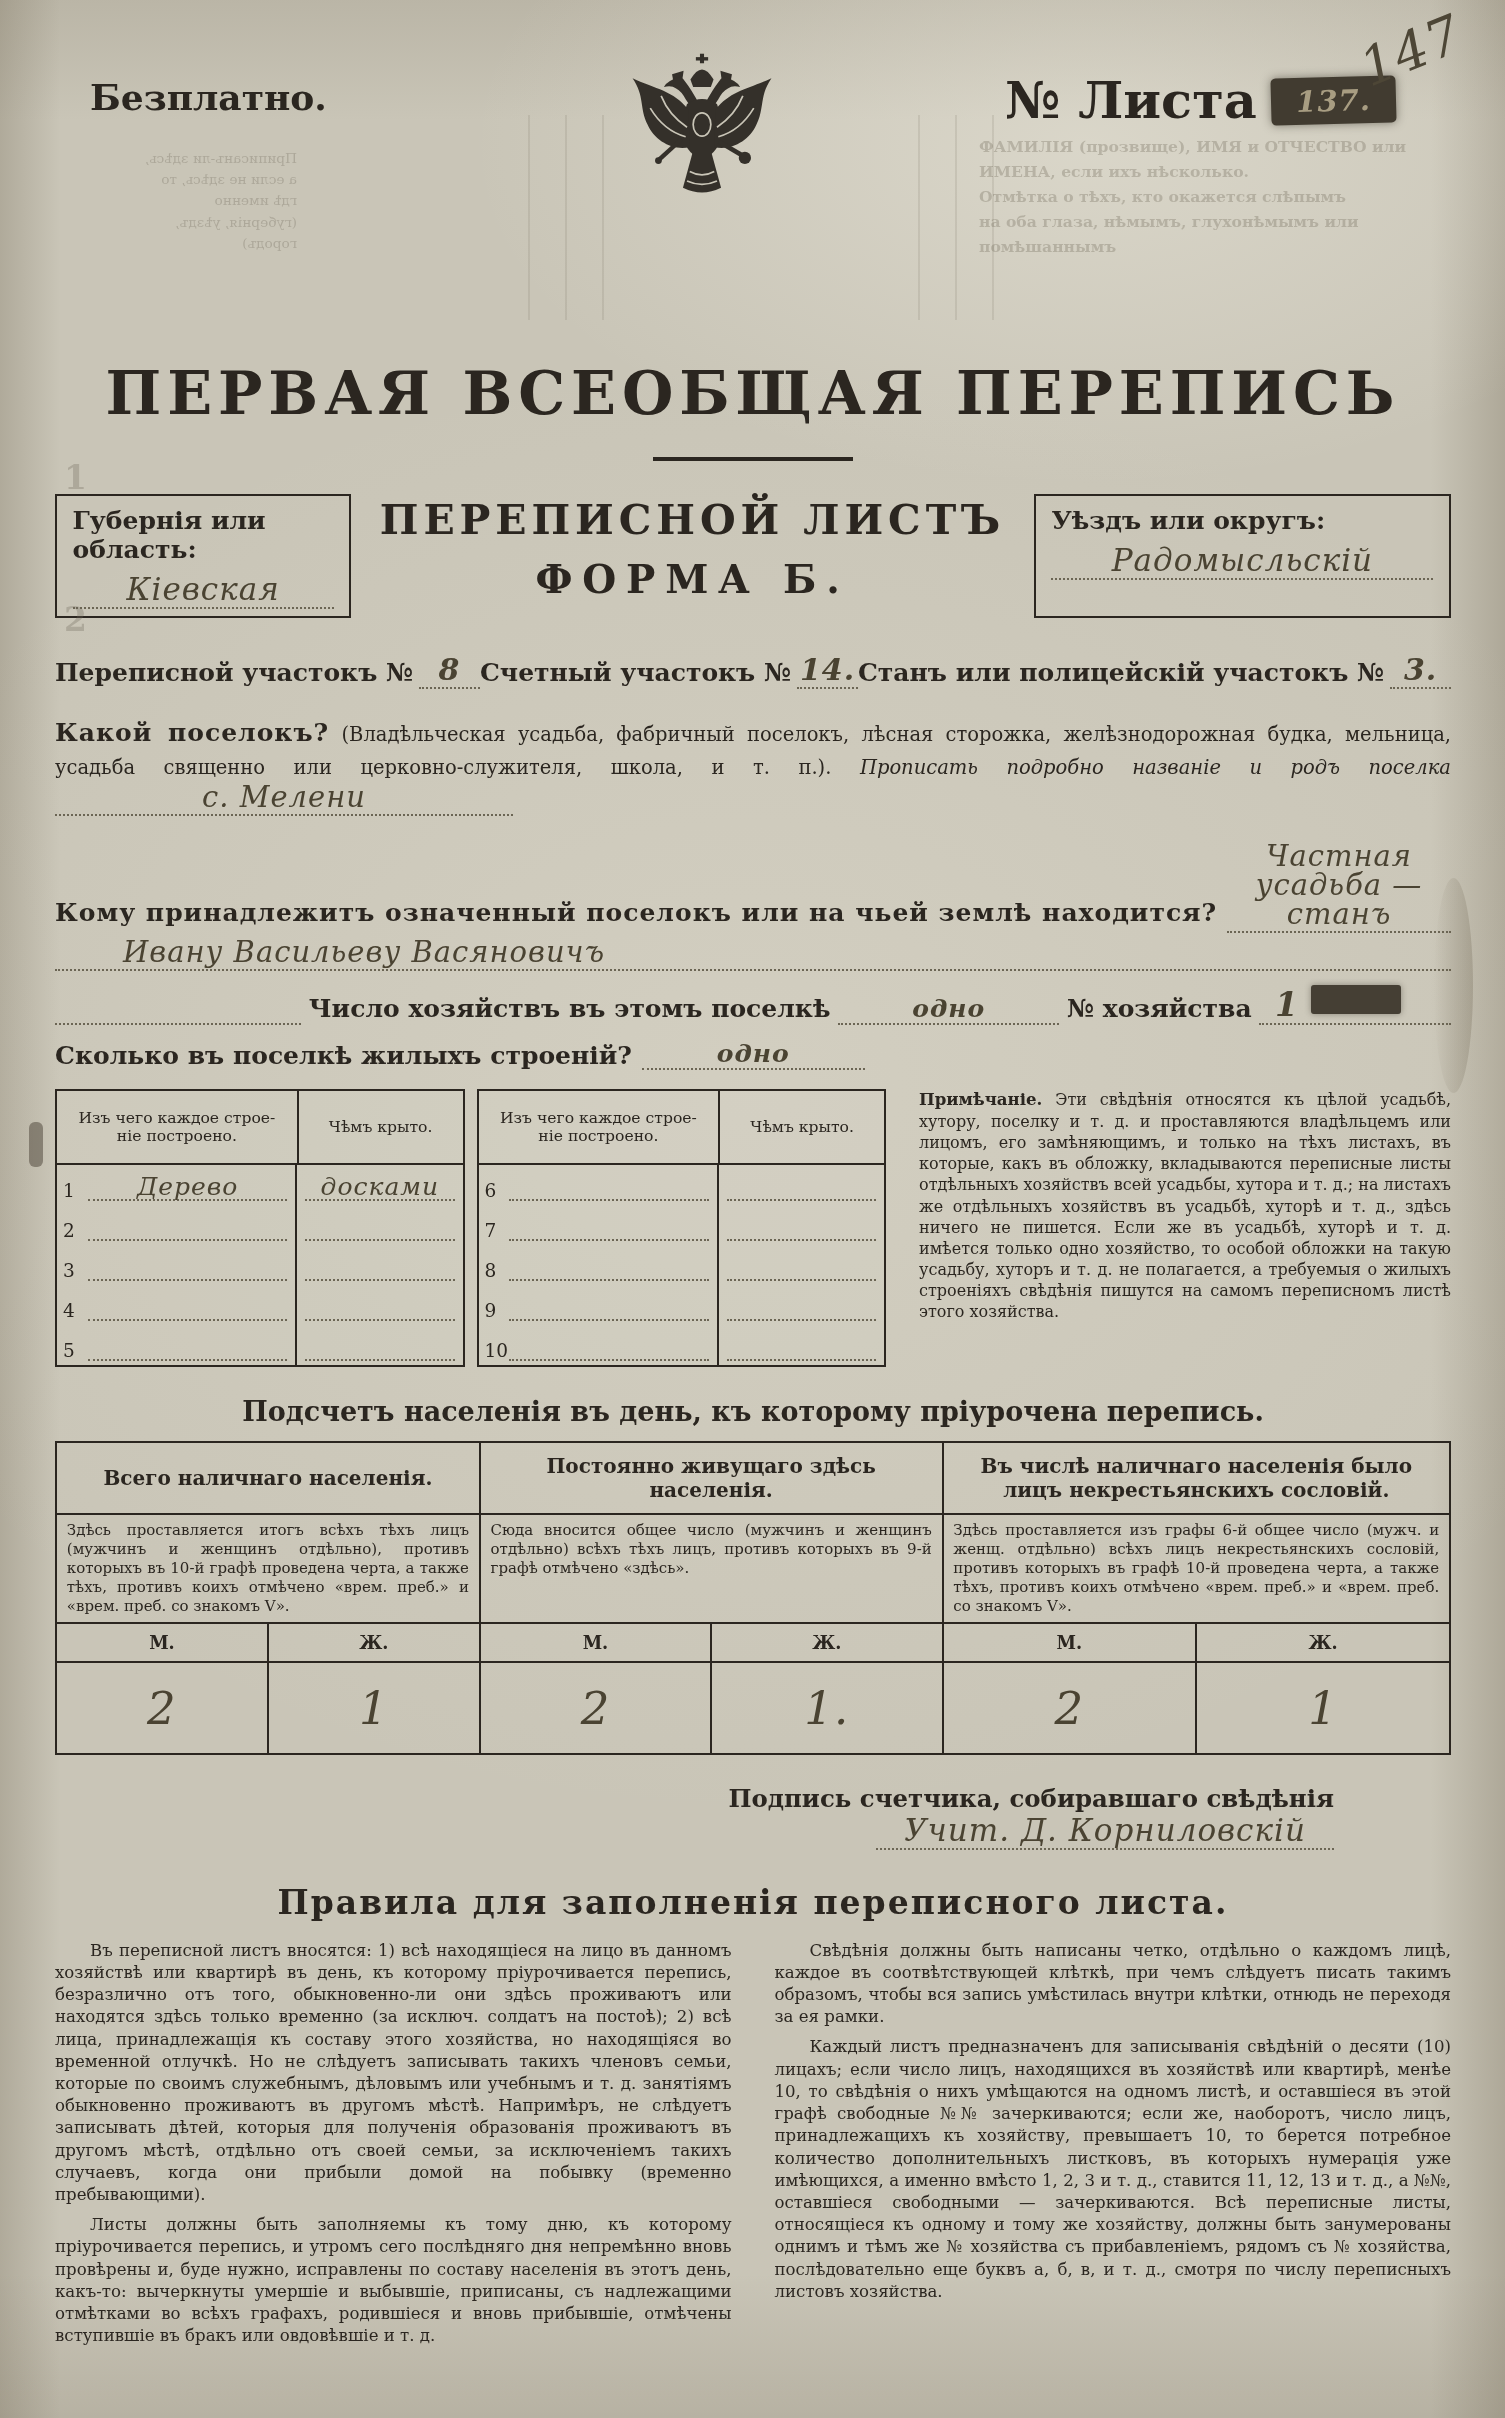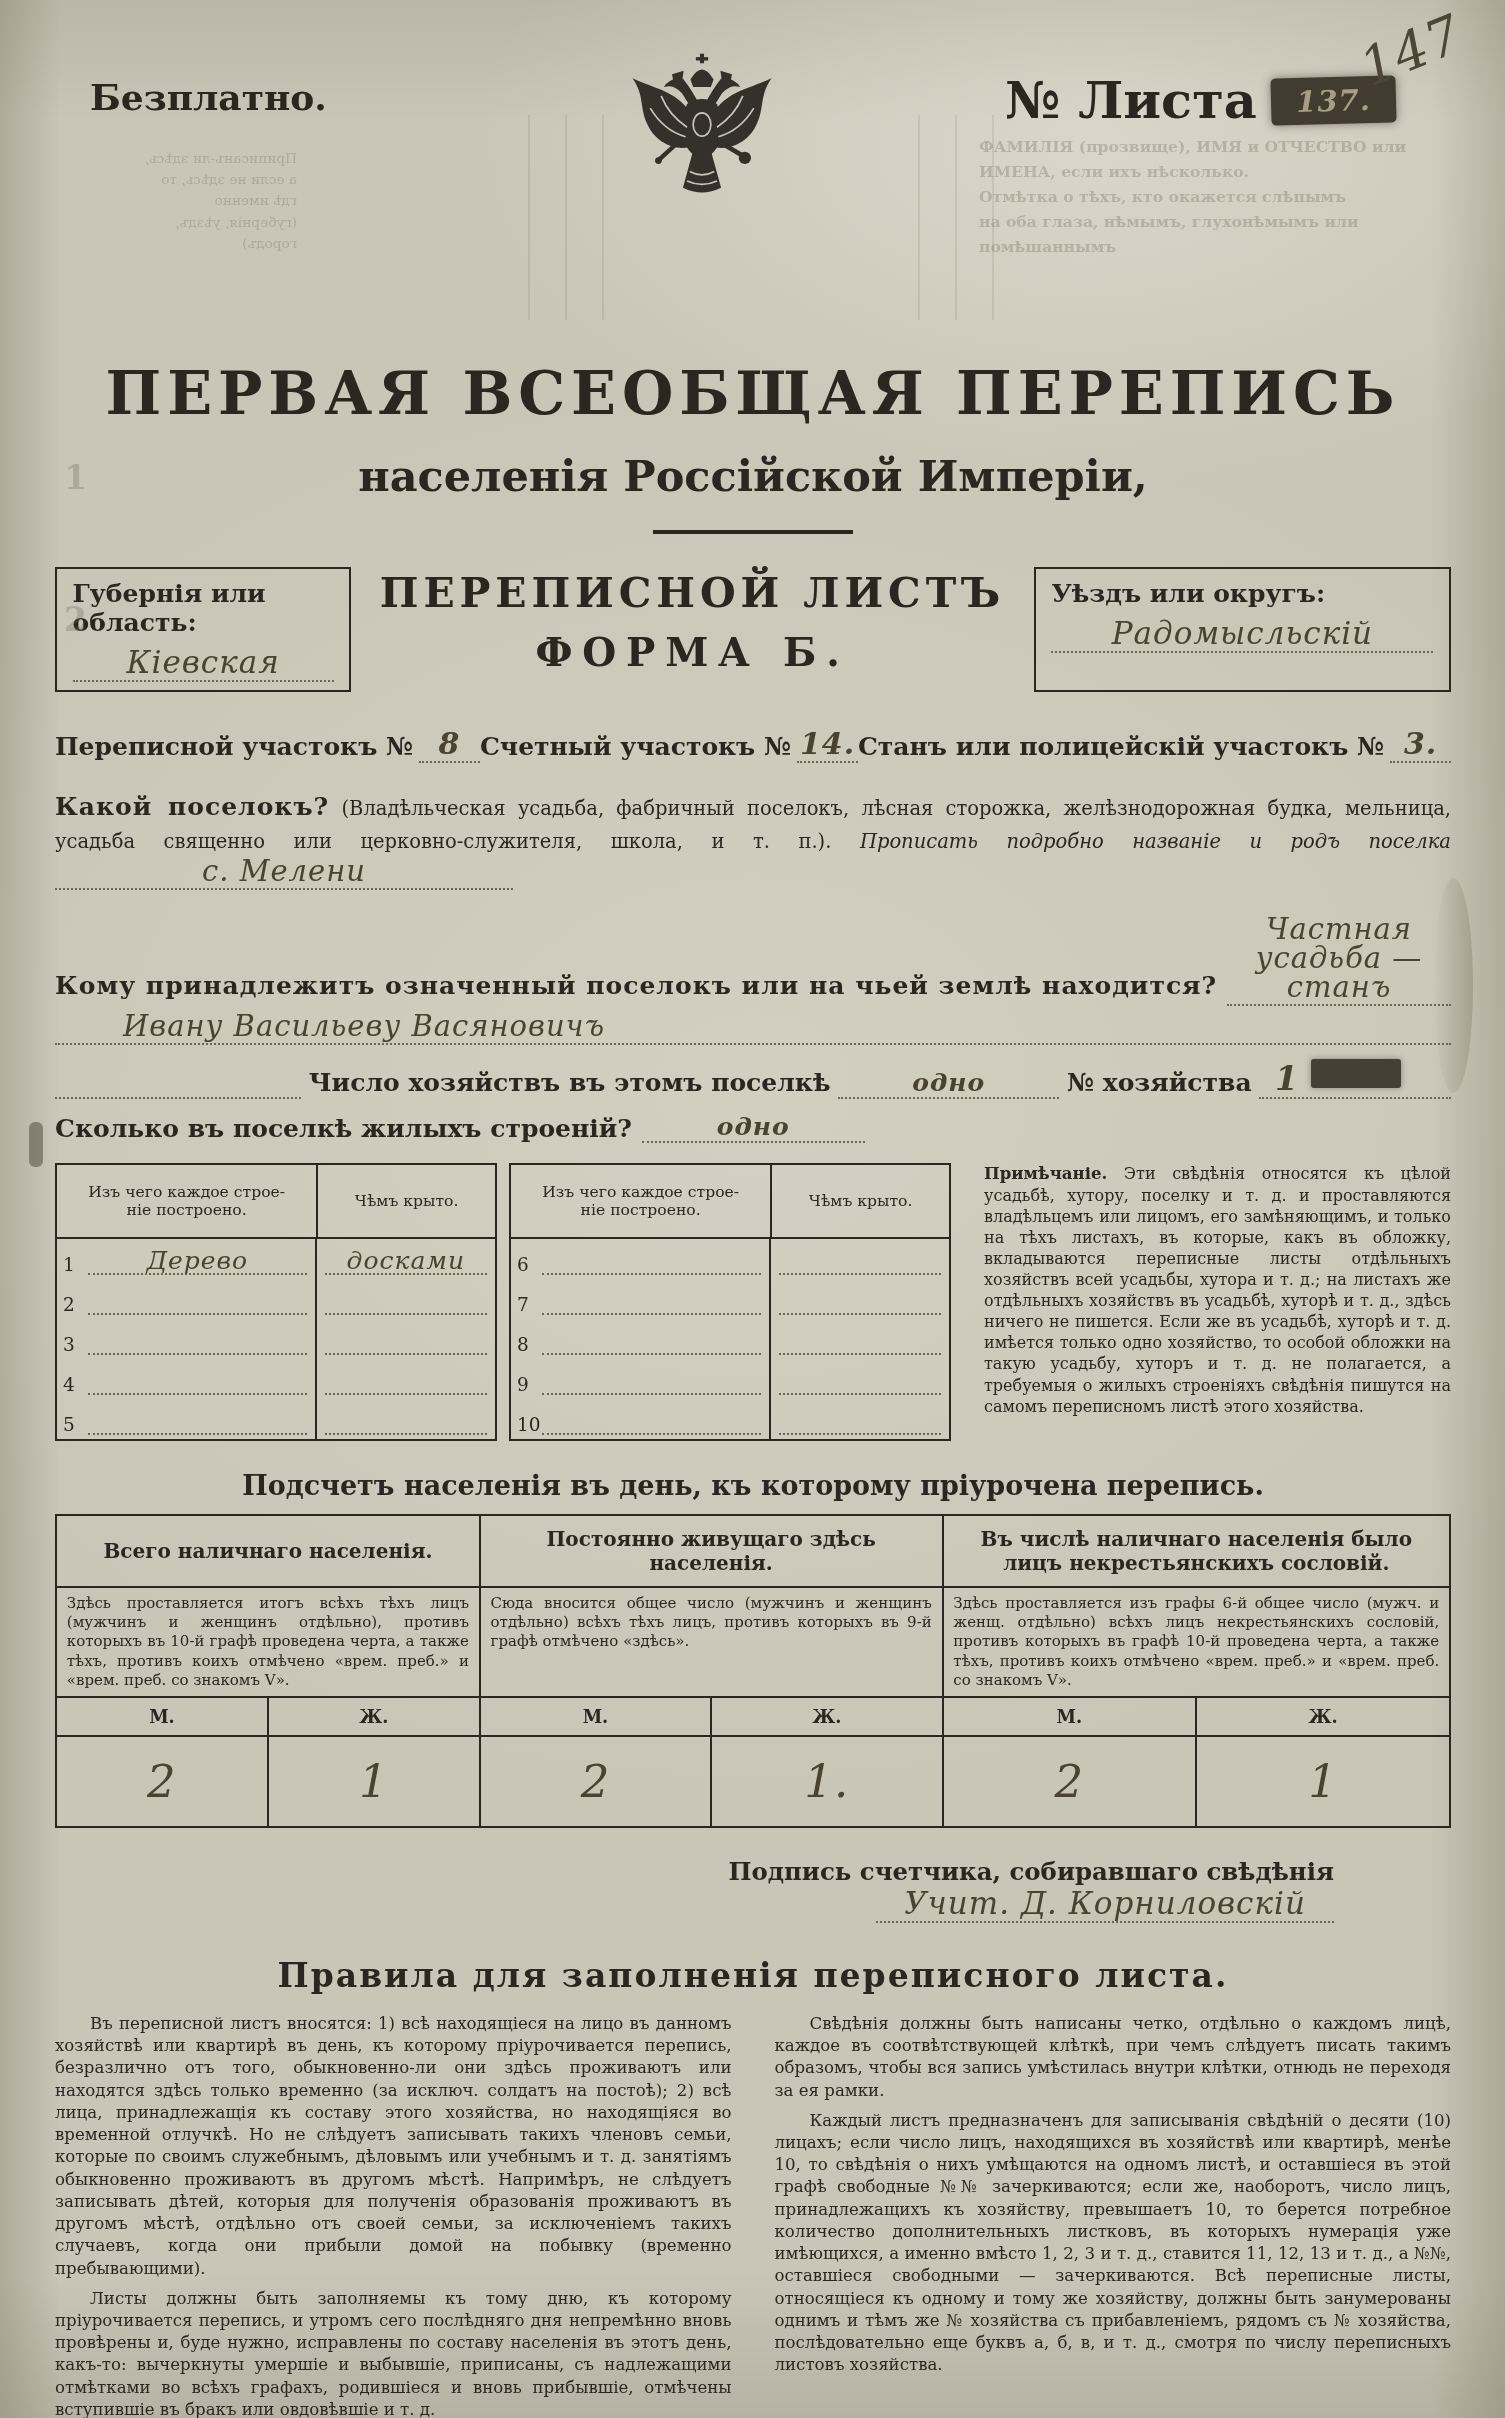--- a/index.html
+++ b/index.html
@@ -98,21 +98,21 @@
   .owner-line2{margin-top:5.9px;}
   .owner-line2 .fill{width:100%;text-align:left;padding-left:68px;}
   .hw-big{font-size:30px;}
   .households{margin-top:13.7px;font-size:25px;font-weight:bold;}
   .households .lead{width:246px;flex:0 0 auto;}
   .households .lbl{white-space:nowrap;padding:0 7.8px 2px;}
   .smudge{display:inline-block;width:90px;height:29px;background:#453f34;border-radius:2.9px;margin:0 0 2px 11.7px;box-shadow:0 0 5.9px rgba(40,35,25,.4);}
   .how-many{margin-top:15.6px;width:58%;font-size:25px;font-weight:bold;}
   
   .bt-section{display:flex;gap:33px;margin-top:19.5px;}
-  .bt-wrap{display:flex;gap:12px;width:896px;flex:0 0 auto;}
+  .bt-wrap{display:flex;gap:12px;width:831px;flex:0 0 auto;}
   .bt-sub{flex:1;border:2.9px solid #2b2620;background:rgba(255,255,255,.04);}
   .bt-head{display:flex;border-bottom:2.4px solid #2b2620;height:72px;}
   .bt-h1{flex:1.5;font-size:15.6px;text-align:center;border-right:2.4px solid #2b2620;display:flex;align-items:center;justify-content:center;padding:3.9px 5.9px;}
   .bt-h2{flex:1;font-size:15.6px;text-align:center;display:flex;align-items:center;justify-content:center;padding:3.9px 5.9px;}
   .bt-row{display:flex;height:40px;}
   .bt-c1{flex:1.5;display:flex;align-items:flex-end;border-right:2.4px solid #2b2620;padding:0 7.8px 3.9px 5.9px;}
   .bt-c2{flex:1;display:flex;align-items:flex-end;padding:0 7.8px 3.9px;}
   .bt-n{width:25px;font-size:18.5px;}
   .bt-line{flex:1;border-bottom:2px dotted #6b6554;text-align:center;line-height:1;}
   .bt-line .hw{font-size:25px;}
@@ -201,21 +201,20 @@
     <div class="bleed-digit" style="top:458px;">1</div>
     <div class="bleed-digit" style="top:600px;">2</div>
   </div>
 
   <div class="stain" style="left:29px;top:1122px;width:13.7px;height:45px;background:rgba(60,52,40,.45);border-radius:5.9px;"></div>
   <div class="stain" style="left:1434px;top:878px;width:39px;height:215px;background:linear-gradient(90deg,rgba(100,90,70,0),rgba(100,90,70,.25));"></div>
 
   <div class="content">
 
     <div class="title1">ПЕРВАЯ ВСЕОБЩАЯ ПЕРЕПИСЬ</div>
-    <div class="title2">населенія Россійской Имперіи,</div>
     <hr class="divider">
 
     <div class="head-row">
       <div class="gub-box">
         <div class="box-label">Губернія или область:</div>
         <div class="box-val"><span class="fill"><span class="hw">Кіевская</span></span></div>
       </div>
       <div class="center-head">
         <div class="ch1">ПЕРЕПИСНОЙ ЛИСТЪ</div>
         <div class="ch2">ФОРМА Б.</div>

